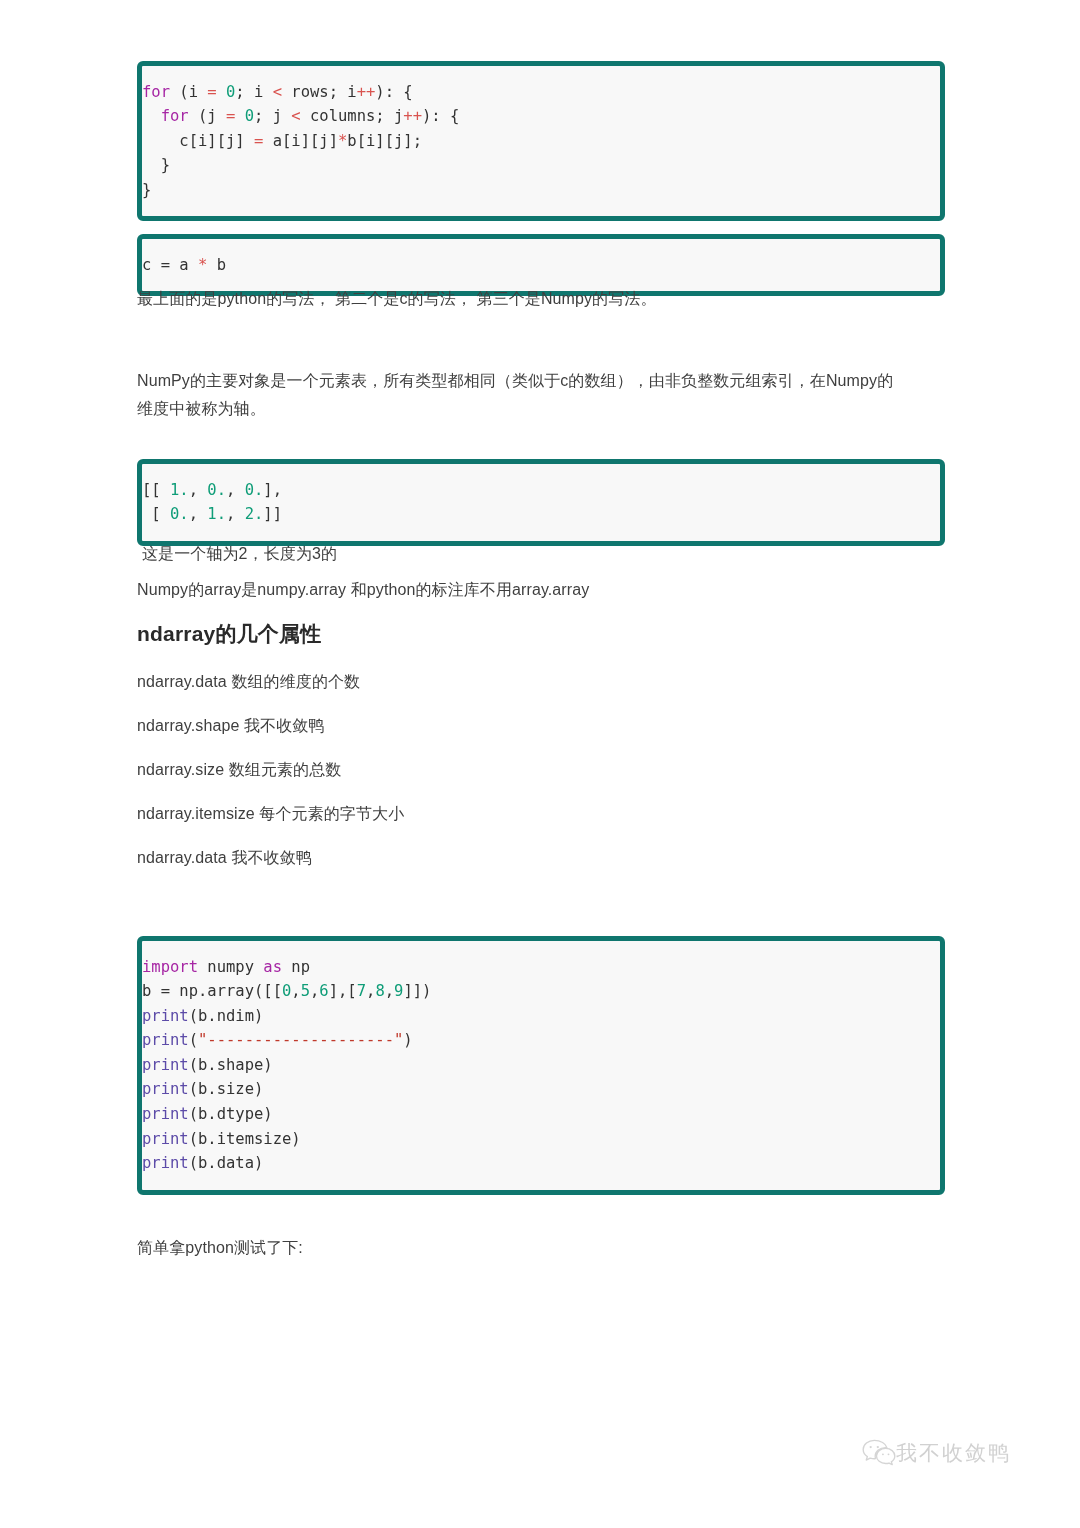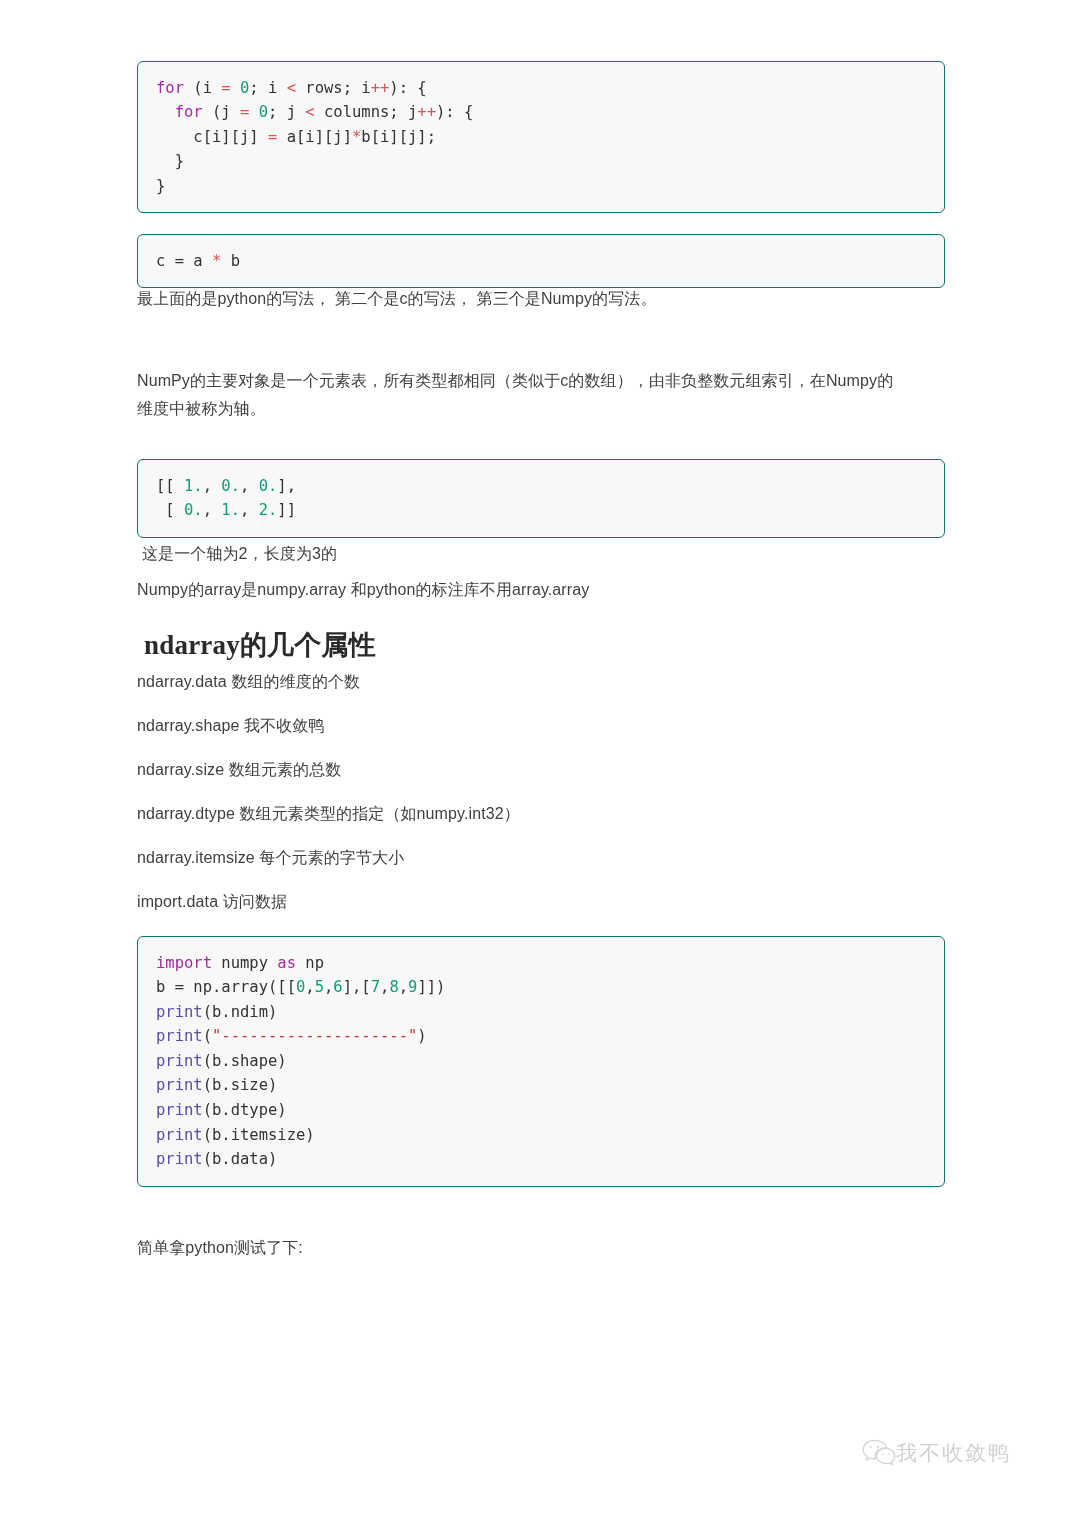--- a/index.html
+++ b/index.html
@@ -27,24 +27,24 @@
   .content {
     position: absolute;
     left: 137px;
     top: 0;
     width: 808px;
   }
 
   
   .codeblock {
     background: #f8f8f8;
-    border: 1px solid #0f766e;
+    border: 5px solid #0f766e;
     border-radius: 6px;
     box-sizing: border-box;
-    padding: 14px 18px;
+    padding: 14px 0;
     font-family: "DejaVu Sans Mono", "Liberation Mono", monospace;
     font-size: 15.5px;
     line-height: 24.6px;
     color: #333333;
     white-space: pre;
     overflow: hidden;
   }
   .codeblock .ln { display: block; }
 
   
@@ -57,26 +57,25 @@
 
   
   .para {
     font-size: 16px;
     line-height: 28px;
     color: #3f3f3f;
     letter-spacing: 0.1px;
   }
 
   h3.heading {
-    font-size: 27px;
+    font-size: 21px;
     font-weight: bold;
     color: #2a2a2a;
-    margin: 7px;
+    margin: 0;
     letter-spacing: 0.2px;
-    font-family: Liberation Serif, serif;
   }
 
   
   .abs { position: absolute; }
 
   
   .watermark {
     position: absolute;
     left: 862px;
     top: 1438px;
@@ -112,23 +111,22 @@
     <p class="para abs" style="left:0; top:535px; width:808px; margin:5px;">这是一个轴为2，长度为3的</p>
 
     <p class="para abs" style="left:0; top:576px; width:808px; margin:0;">Numpy的array是numpy.array 和python的标注库不用array.array</p>
 
     <h3 class="heading abs" style="left:0; top:620px; width:808px;">ndarray的几个属性</h3>
 
     <div class="abs" style="left:0; top:668px; width:808px;">
       <p class="para" style="margin:0 0 16px 0;">ndarray.data 数组的维度的个数</p>
       <p class="para" style="margin:0 0 16px 0;">ndarray.shape 我不收敛鸭</p>
       <p class="para" style="margin:0 0 16px 0;">ndarray.size 数组元素的总数</p>
-      <p class="para" style="margin:0 0 16px 0;">ndarray.dtype 数组元素类型的指定（如numpy.int32）</p>
       <p class="para" style="margin:0 0 16px 0;">ndarray.itemsize 每个元素的字节大小</p>
-      <p class="para" style="margin:0 0 0 0;">import.data 访问数据</p>
+      <p class="para" style="margin:0 0 0 0;">ndarray.data 我不收敛鸭</p>
     </div>
 
     <pre class="codeblock abs" style="left:0; top:920px; width:808px;"><span class="ln"><span class="kw">import</span><span class="pl"> numpy </span><span class="kw">as</span><span class="pl"> np</span></span><span class="ln"><span class="pl">b = np.array([[</span><span class="num">0</span><span class="pl">,</span><span class="num">5</span><span class="pl">,</span><span class="num">6</span><span class="pl">],[</span><span class="num">7</span><span class="pl">,</span><span class="num">8</span><span class="pl">,</span><span class="num">9</span><span class="pl">]])</span></span><span class="ln"><span class="fn">print</span><span class="pl">(b.ndim)</span></span><span class="ln"><span class="fn">print</span><span class="pl">(</span><span class="str">"--------------------"</span><span class="pl">)</span></span><span class="ln"><span class="fn">print</span><span class="pl">(b.shape)</span></span><span class="ln"><span class="fn">print</span><span class="pl">(b.size)</span></span><span class="ln"><span class="fn">print</span><span class="pl">(b.dtype)</span></span><span class="ln"><span class="fn">print</span><span class="pl">(b.itemsize)</span></span><span class="ln"><span class="fn">print</span><span class="pl">(b.data)</span></span></pre>
 
     <p class="para abs" style="left:0; top:1234px; width:808px; margin:0;">简单拿python测试了下:</p>
 
   </div>
 
   <div class="watermark">
     <span>

